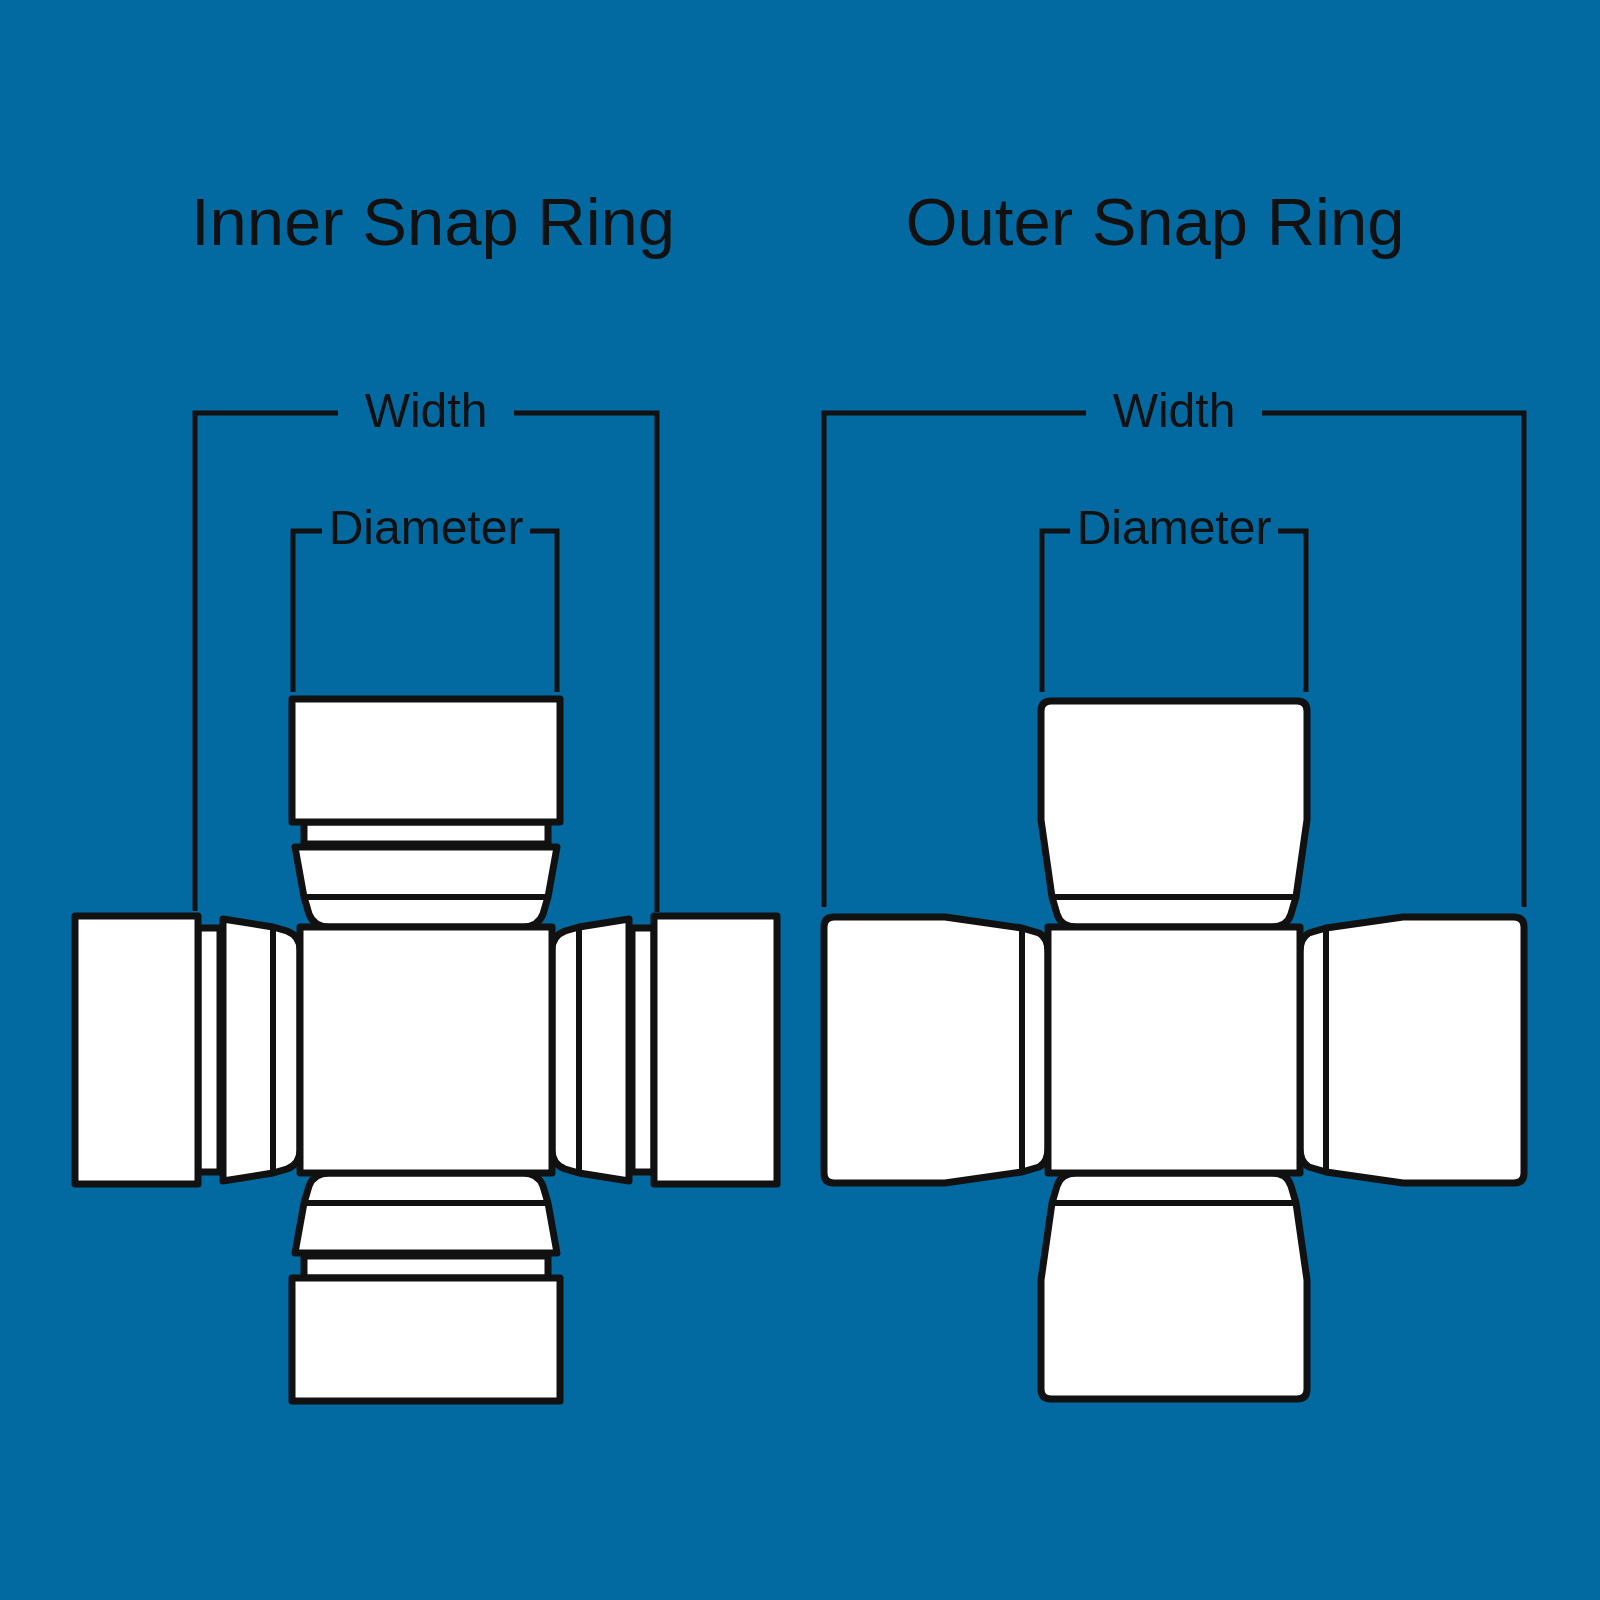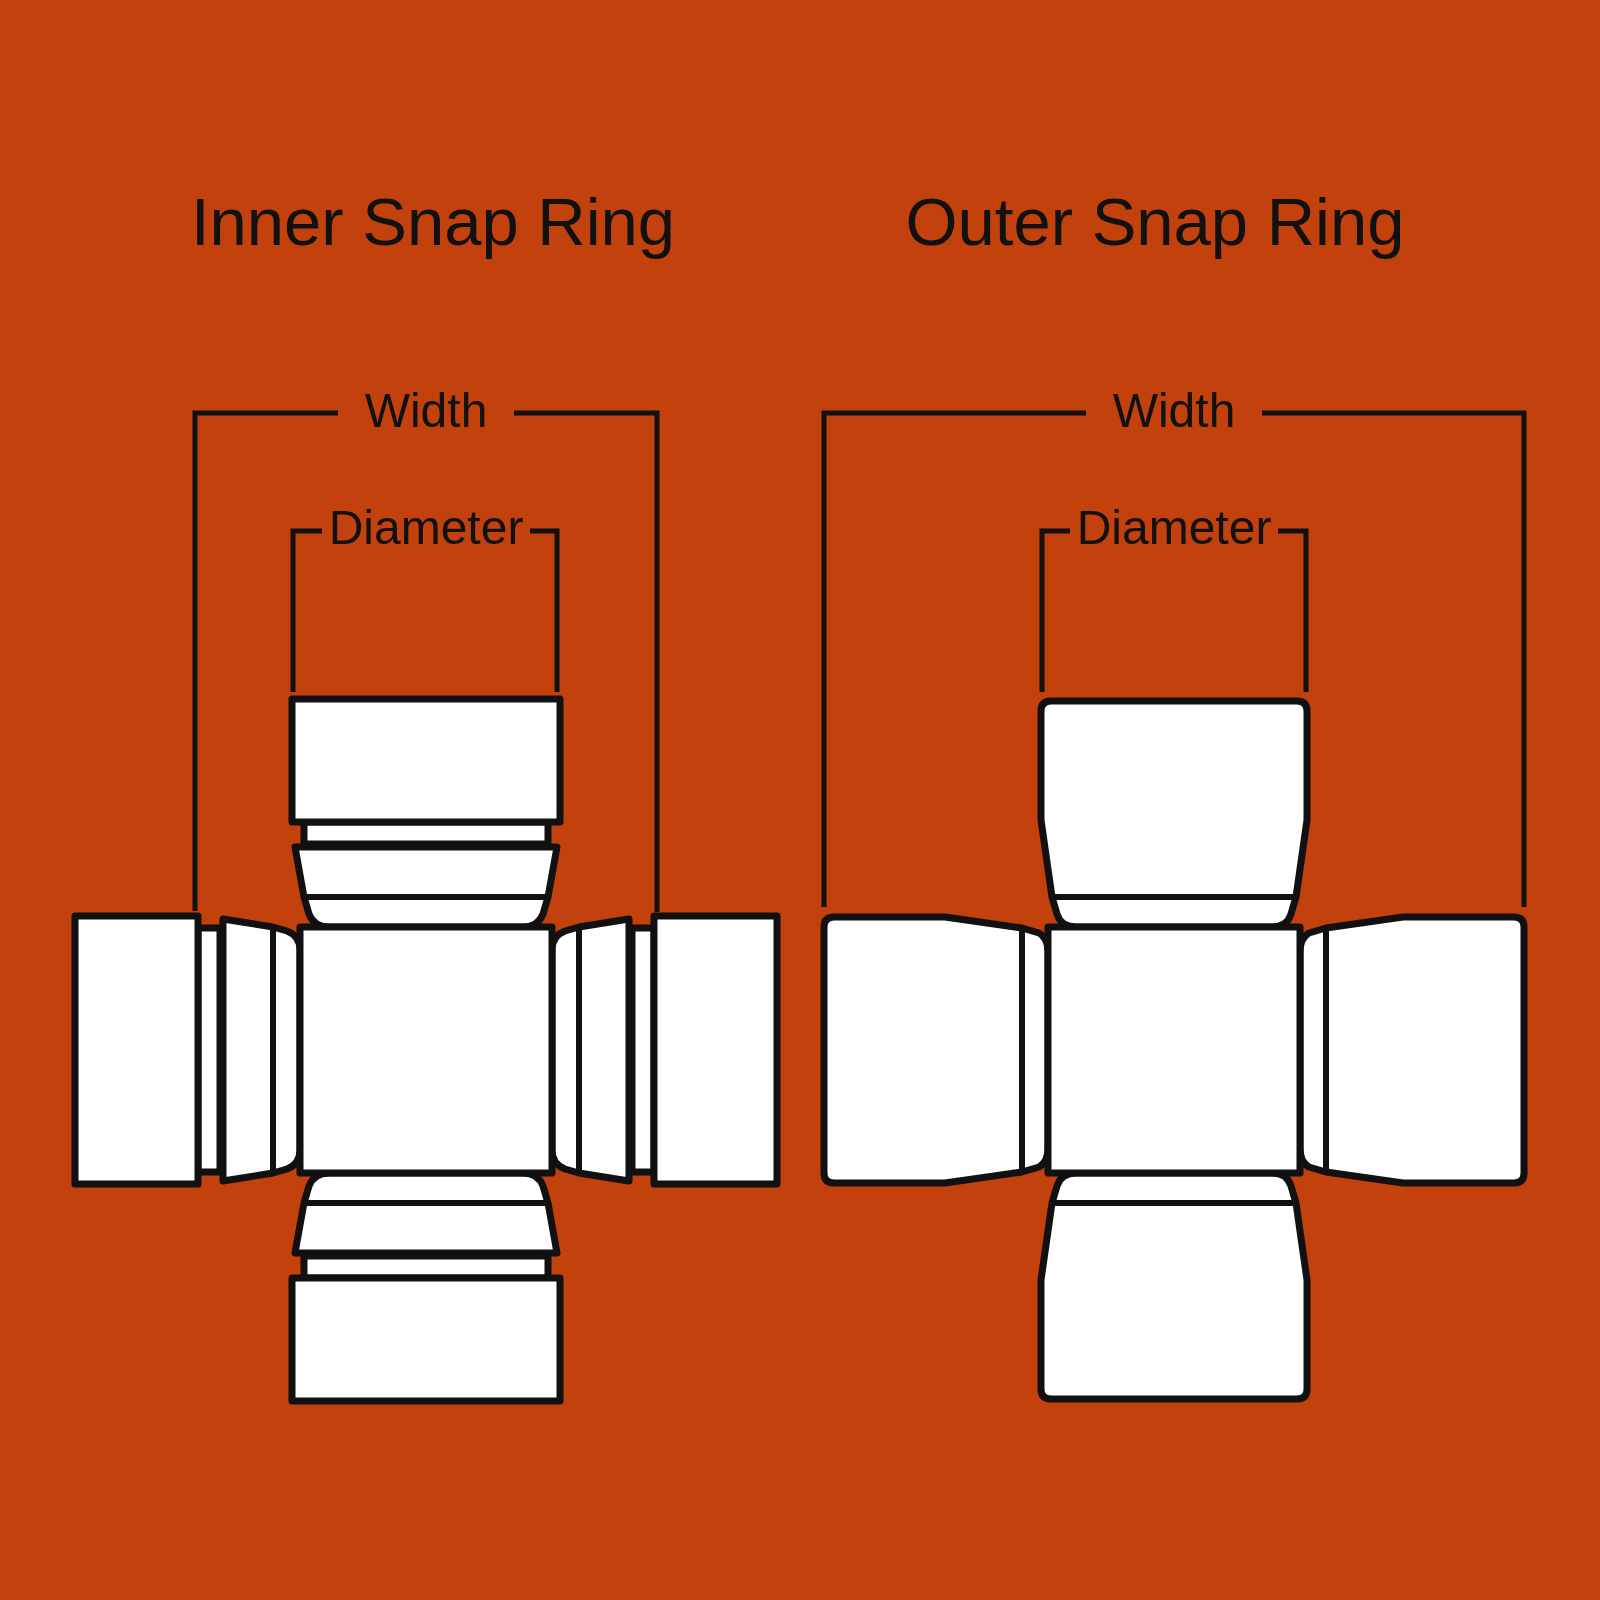--- a/index.html
+++ b/index.html
@@ -1,16 +1,16 @@
 <!DOCTYPE html>
 <html><head>
 <meta charset="utf-8">
 <style>
   html,body{margin:0;padding:0;background:#ffffff;}
-  .stage{position:relative;width:1600px;height:1600px;background:#c2410c;overflow:hidden;
+  .stage{position:relative;width:1600px;height:1600px;background:#0369a1;overflow:hidden;
          font-family:"Liberation Sans", sans-serif;}
   svg{position:absolute;left:0;top:0;}
   .shape{fill:#ffffff;stroke:#111111;stroke-width:7;stroke-linejoin:round;}
   .rim{fill:none;stroke:#111111;stroke-width:6;stroke-linecap:butt;}
   .bracket{fill:none;stroke:#111111;stroke-width:5;stroke-linecap:butt;}
   .label-text{font-size:48px;fill:#111111;text-anchor:middle;}
   .title-text{font-size:67px;fill:#111111;text-anchor:middle;}
 </style>
 </head>
 <body>

